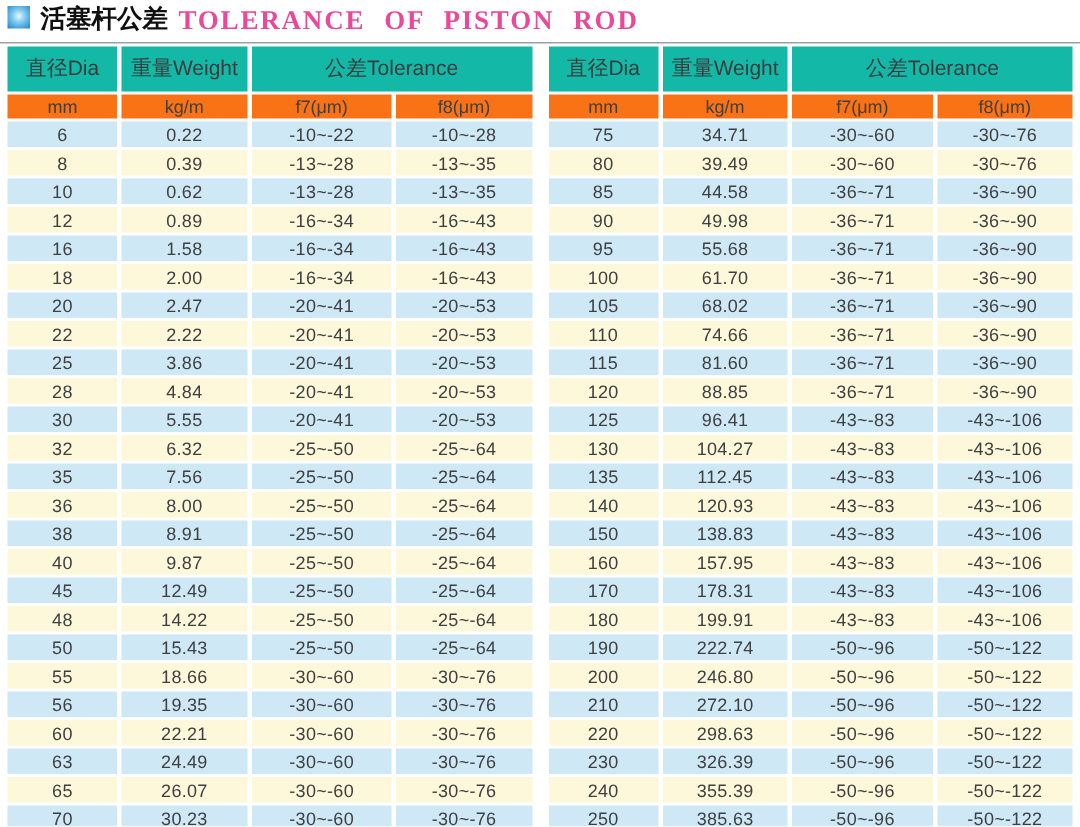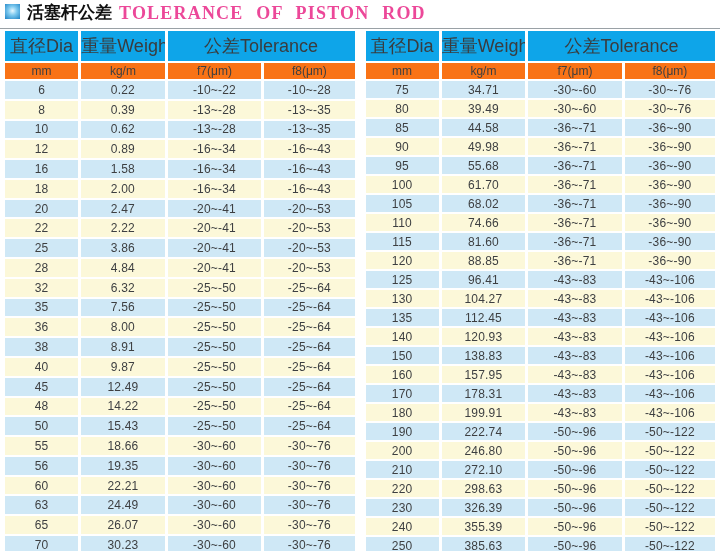--- a/index.html
+++ b/index.html
@@ -34,21 +34,21 @@
     border-collapse: separate; border-spacing: 3px 2px;
   }
   col.c-dia    { width: 21.5%; }
   col.c-weight { width: 24.5%; }
   col.c-f7     { width: 27.5%; }
   col.c-f8     { width: 26.5%; }
   table.tol th, table.tol td {
     text-align: center; vertical-align: middle; padding: 0;
     font-weight: normal; color: #3d3f41; overflow: hidden; white-space: nowrap;
   }
-  tr.h1 th { background: #0ea5e9; height: 30px; font-size: 18px; color: #3a3c3e; margin-top: 16px; }
+  tr.h1 th { background: #14b8a6; height: 30px; font-size: 14px; color: #3a3c3e; margin-top: 16px; }
   tr.h2 td { background: #f97316; height: 16px; font-size: 12px; }
   tbody.data td { height: 17px; font-size: 12px; letter-spacing: 0.2px; }
   tbody.data tr.row-blue  td { background: #cfe8f6; }
   tbody.data tr.row-cream td { background: #fcf8d9; }
 </style>
 </head>
 <body>
 
 <div class="page">
 
@@ -136,20 +136,26 @@
             <td>3.86</td>
             <td>-20~-41</td>
             <td>-20~-53</td>
           </tr>
           <tr class="row-cream">
             <td>28</td>
             <td>4.84</td>
             <td>-20~-41</td>
             <td>-20~-53</td>
           </tr>
+          <tr class="row-blue">
+            <td>30</td>
+            <td>5.55</td>
+            <td>-20~-41</td>
+            <td>-20~-53</td>
+          </tr>
           <tr class="row-cream">
             <td>32</td>
             <td>6.32</td>
             <td>-25~-50</td>
             <td>-25~-64</td>
           </tr>
           <tr class="row-blue">
             <td>35</td>
             <td>7.56</td>
             <td>-25~-50</td>

